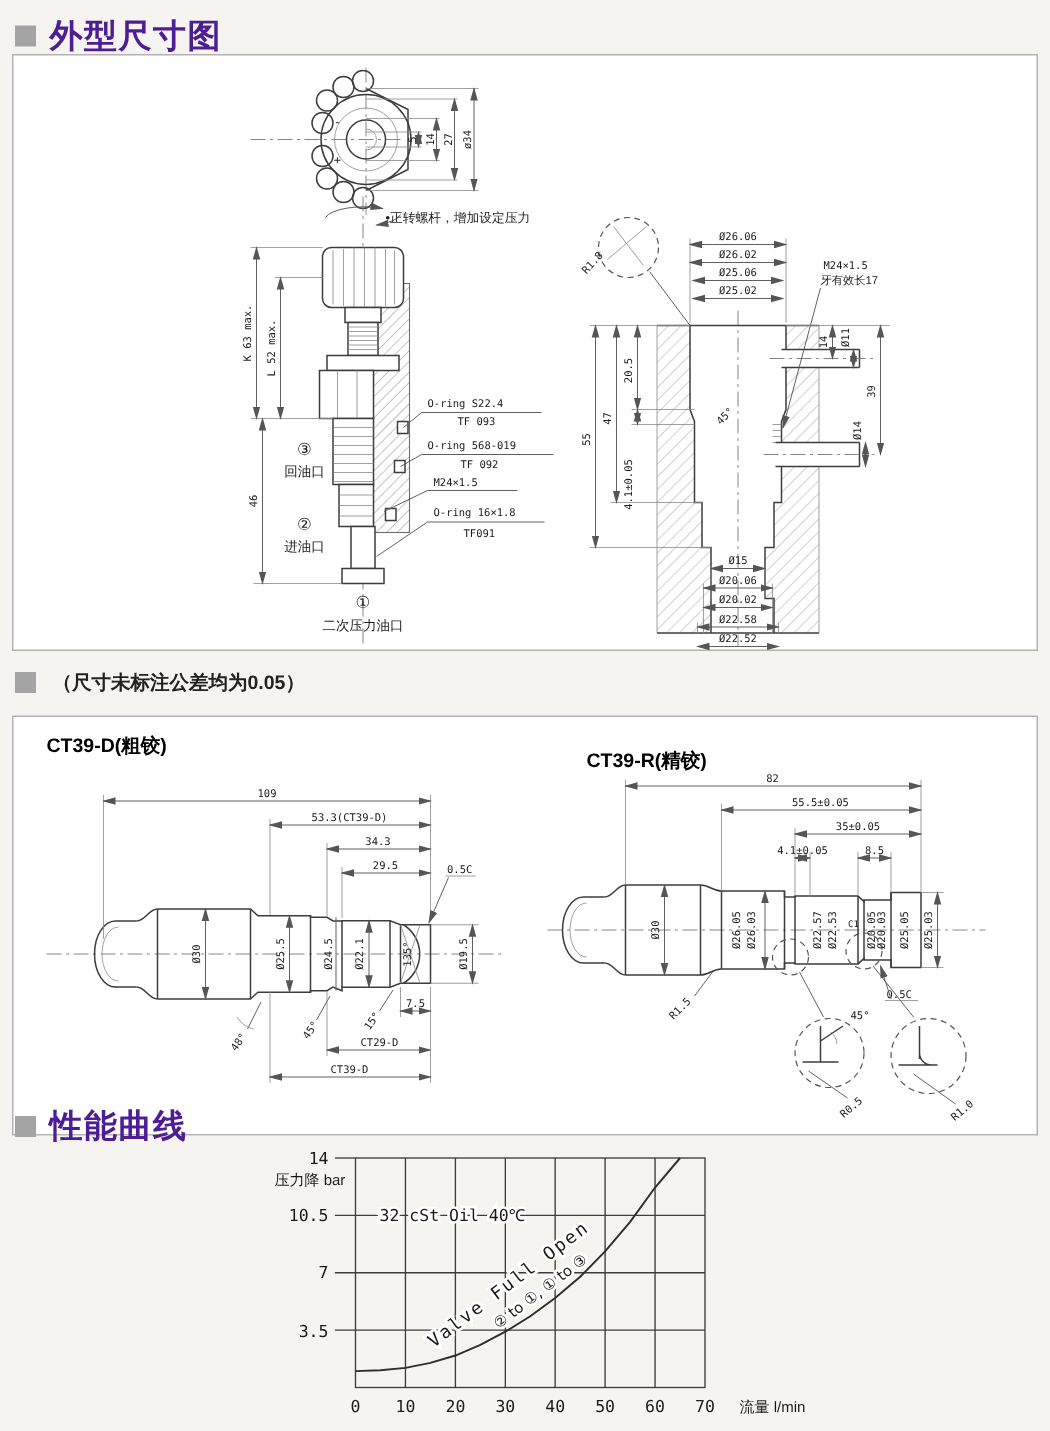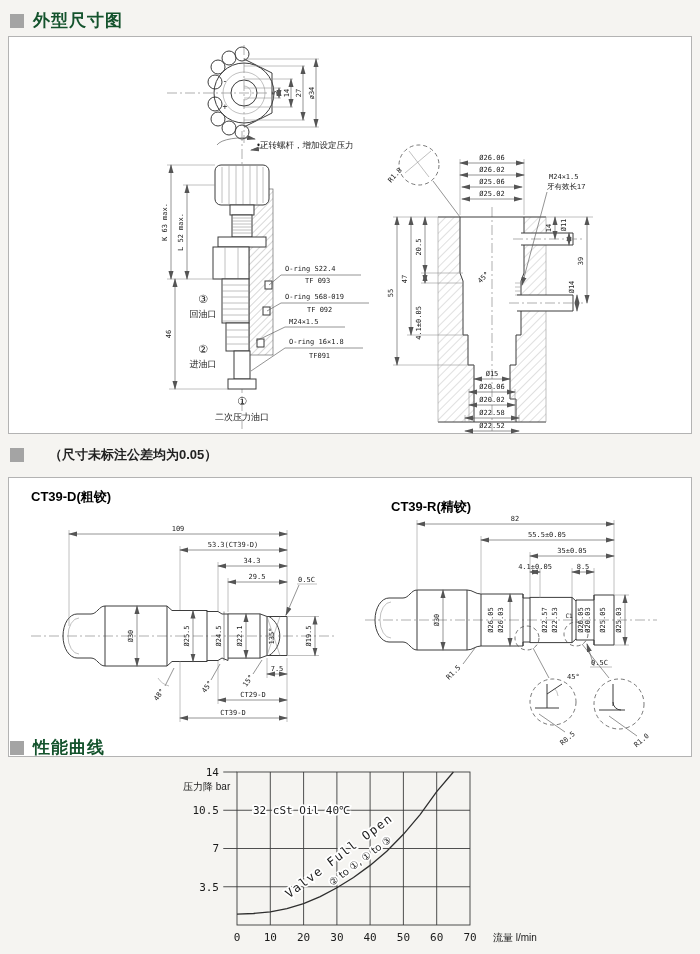--- a/index.html
+++ b/index.html
@@ -4,22 +4,22 @@
 <style>
   html,body{margin:0;padding:0;}
   body{
     width:700px;height:954px;position:relative;
     background:#f5f4f1;
     font-family:"Liberation Sans",sans-serif;
     color:#1a1a1a;overflow:hidden;
   }
   .sec-head{position:absolute;left:10px;display:flex;align-items:center;gap:9px;}
   .sec-square{width:14px;height:14px;background:#a4a4a4;flex:0 0 auto;}
-  .sec-title{font-size:17px;font-weight:bold;color:#14532d;letter-spacing:1px;}
-  .sec-sub{font-size:13px;font-weight:bold;color:#222;margin-left:16px;letter-spacing:0;}
+  .sec-title{font-size:22px;font-weight:bold;color:#4c1d95;letter-spacing:1px;}
+  .sec-sub{font-size:13px;font-weight:bold;color:#222;margin-left:2px;letter-spacing:0;}
   .panel{position:absolute;left:8px;width:682px;background:#fff;border:1px solid #b3b3b3;}
   #panel1{top:36px;height:396px;}
   #panel2{top:477px;height:278px;}
   .tool-title{position:absolute;font-size:13px;font-weight:bold;color:#000000;}
   svg{position:absolute;overflow:visible;}
   svg text{fill:#1a1a1a;}
   .ol{stroke:#3d3d3d;stroke-width:1;fill:none;}
   .olw{stroke:#3d3d3d;stroke-width:1;fill:#fff;}
   .thin{stroke:#8c8c8c;stroke-width:.55;fill:none;}
   .dim{stroke:#5a5a5a;stroke-width:.65;fill:none;}

